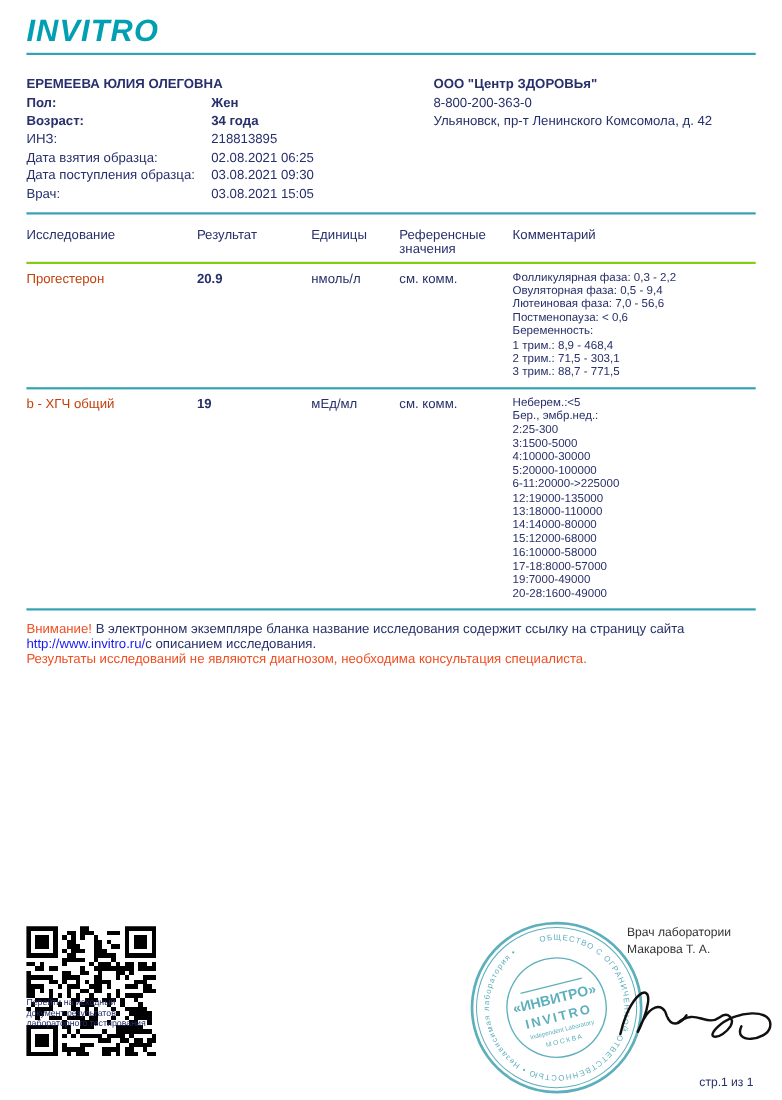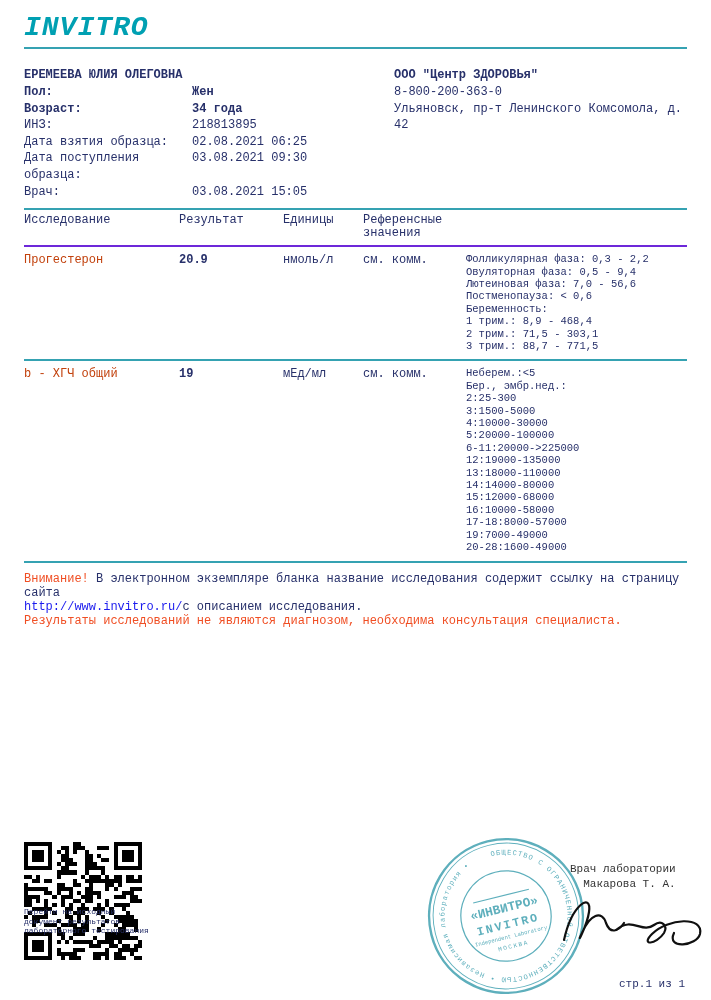--- a/index.html
+++ b/index.html
@@ -1,20 +1,20 @@
 <!DOCTYPE html>
 <html><head>
 <meta charset="utf-8">
 <style>
   * { margin:0; padding:0; box-sizing:border-box; }
   html,body { background:#ffffff; }
   .page {
     position:relative; width:711px; height:1000px; margin:0 auto;
     background:#ffffff; overflow:hidden;
-    font-family:Liberation Mono, monospace;
+    font-family:Liberation Sans, sans-serif;
     color:#27306a; font-size:12px;
   }
   .content { padding:0 24px; }
   .rule { height:2px; background:#35a2b2; }
 
   
   .logo {
     display:inline-block; margin:12px 0 4px 0;
     font-size:28px; font-weight:bold; font-style:italic;
     color:#00a0b2; letter-spacing:1px;
@@ -32,22 +32,22 @@
   .clinic-line { line-height:16.6px; }
 
   
   .tbl { margin-top:8px; }
   .thead, .trow {
     display:grid;
     grid-template-columns:155px 104px 80px 103px 1fr;
   }
   .thead {
     border-top:2px solid #35a2b2;
-    border-bottom:2px solid #6d28d9;
-    padding:4px 0 5px 0;
+    border-bottom:2px solid #84cc16;
+    padding:12px 0 5px 0;
     line-height:13px;
   }
   .trow {
     border-bottom:2px solid #35a2b2;
     padding:6px 0 7px 0;
   }
   .test-name { color:#c2410c; }
   .result-val { font-weight:bold; }
   .comment-cell {
     font-size:10.5px; line-height:12.4px; white-space:pre-line;
@@ -65,22 +65,22 @@
   .qr-caption {
     position:absolute; left:24px; top:907px;
     font-size:8px; line-height:9.5px; white-space:pre-line; color:#27306a;
   }
   .stamp-wrap {
     position:absolute; left:424px; top:834px; width:164px; height:164px;
     transform:rotate(-14deg); opacity:0.82;
   }
   .stamp-wrap svg { width:164px; height:164px; }
   .doctor {
-    position:absolute; left:570px; top:862px;
-    font-size:11px; line-height:14.5px; color:#333333;text-align:right;
+    position:absolute; left:570px; top:841px;
+    font-size:11px; line-height:14.5px; color:#333333;
   }
   .signature { position:absolute; left:556px; top:888px; width:150px; height:72px; }
   .page-num { position:absolute; right:26px; bottom:10px; font-size:11px; color:#27306a; }
 </style>
 </head>
 <body>
 
 <div class="page">
   <div class="content">
 
@@ -123,20 +123,21 @@
         <div class="clinic-line">Ульяновск, пр-т Ленинского Комсомола, д. 42</div>
       </div>
     </div>
 
     <div class="tbl">
       <div class="thead">
         <div>Исследование</div>
         <div>Результат</div>
         <div>Единицы</div>
         <div>Референсные значения</div>
+        <div>Комментарий</div>
       </div>
 
       <div class="trow">
         <div class="test-name">Прогестерон</div>
         <div class="result-val">20.9</div>
         <div>нмоль/л</div>
         <div>см. комм.</div>
         <div class="comment-cell">Фолликулярная фаза: 0,3 - 2,2
 Овуляторная фаза: 0,5 - 9,4
 Лютеиновая фаза: 7,0 - 56,6

